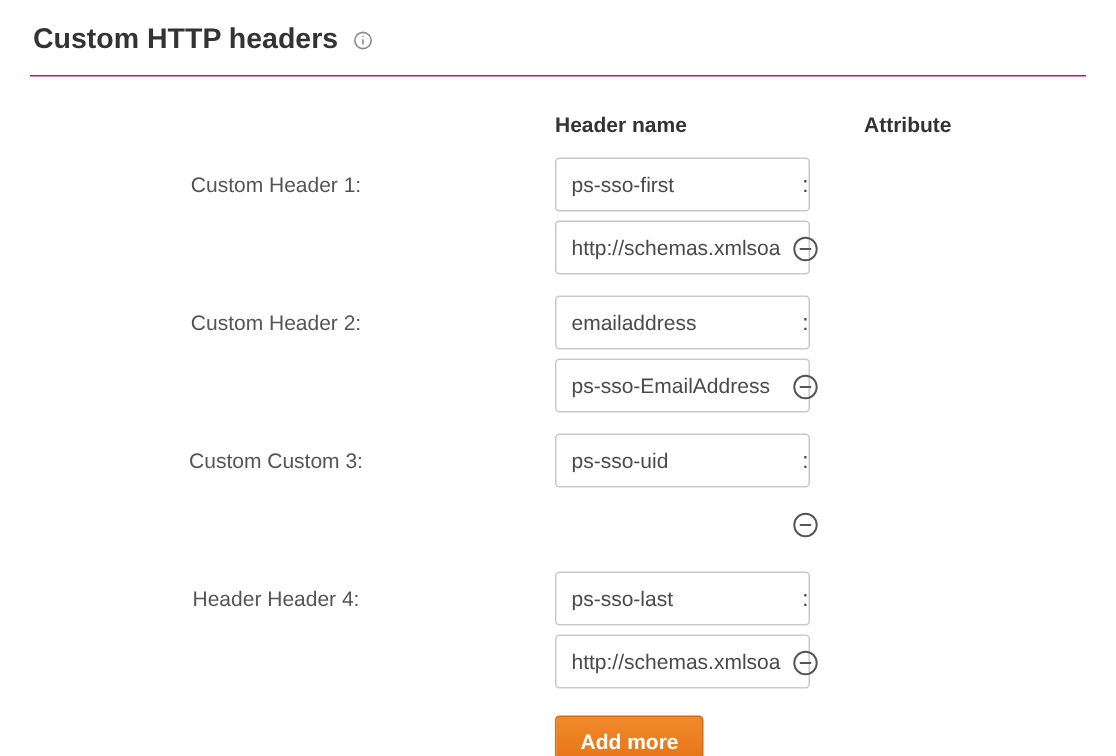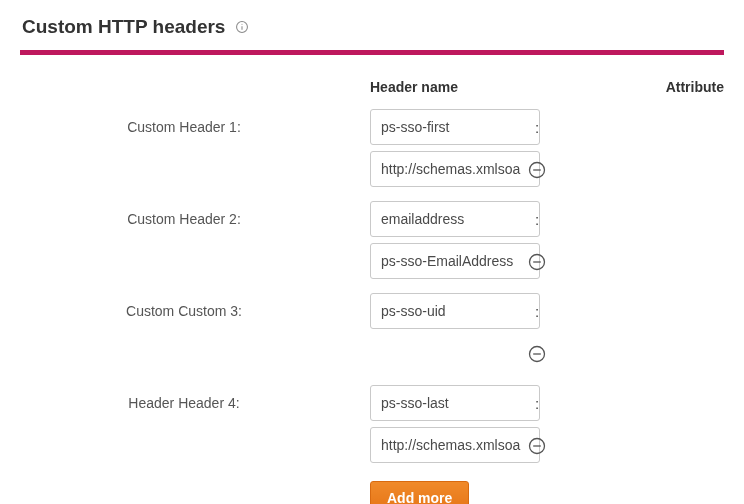--- a/index.html
+++ b/index.html
@@ -11,21 +11,21 @@
     background: #fff;
   }
   .page {
     width: 744px;
     padding: 10px 20px 20px 20px;
   }
   .section-title {
     font-size: 19px;
     font-weight: 600;
     color: #333;
-    border-bottom: 5px solid #be185d;
+    border-bottom: 1px solid #be185d;
     padding: 6px 0 12px 2px;
     display: flex;
     align-items: center;
     gap: 10px;
   }
   .info-icon {
     display: inline-flex;
     width: 14px; height: 14px;
     color: #8a8a8a;
   }
@@ -36,21 +36,21 @@
   .col-headers {
     display: flex;
     align-items: center;
     margin-bottom: 10px;
     font-weight: 700;
     color: #333;
   }
   .col-headers .spacer-label { width: 350px; }
   .col-headers .hn { width: 170px; }
   .col-headers .icon-gap { width: 36px; }
-  .col-headers .attr { flex: 1; text-align: right; }
+  .col-headers .attr { flex: 1; text-align: left; }
 
   .row {
     display: flex;
     margin-top: 14px;
   }
   .row-label {
     width: 350px;
     text-align: center;
     padding-right: 22px;
     padding-top: 10px;

